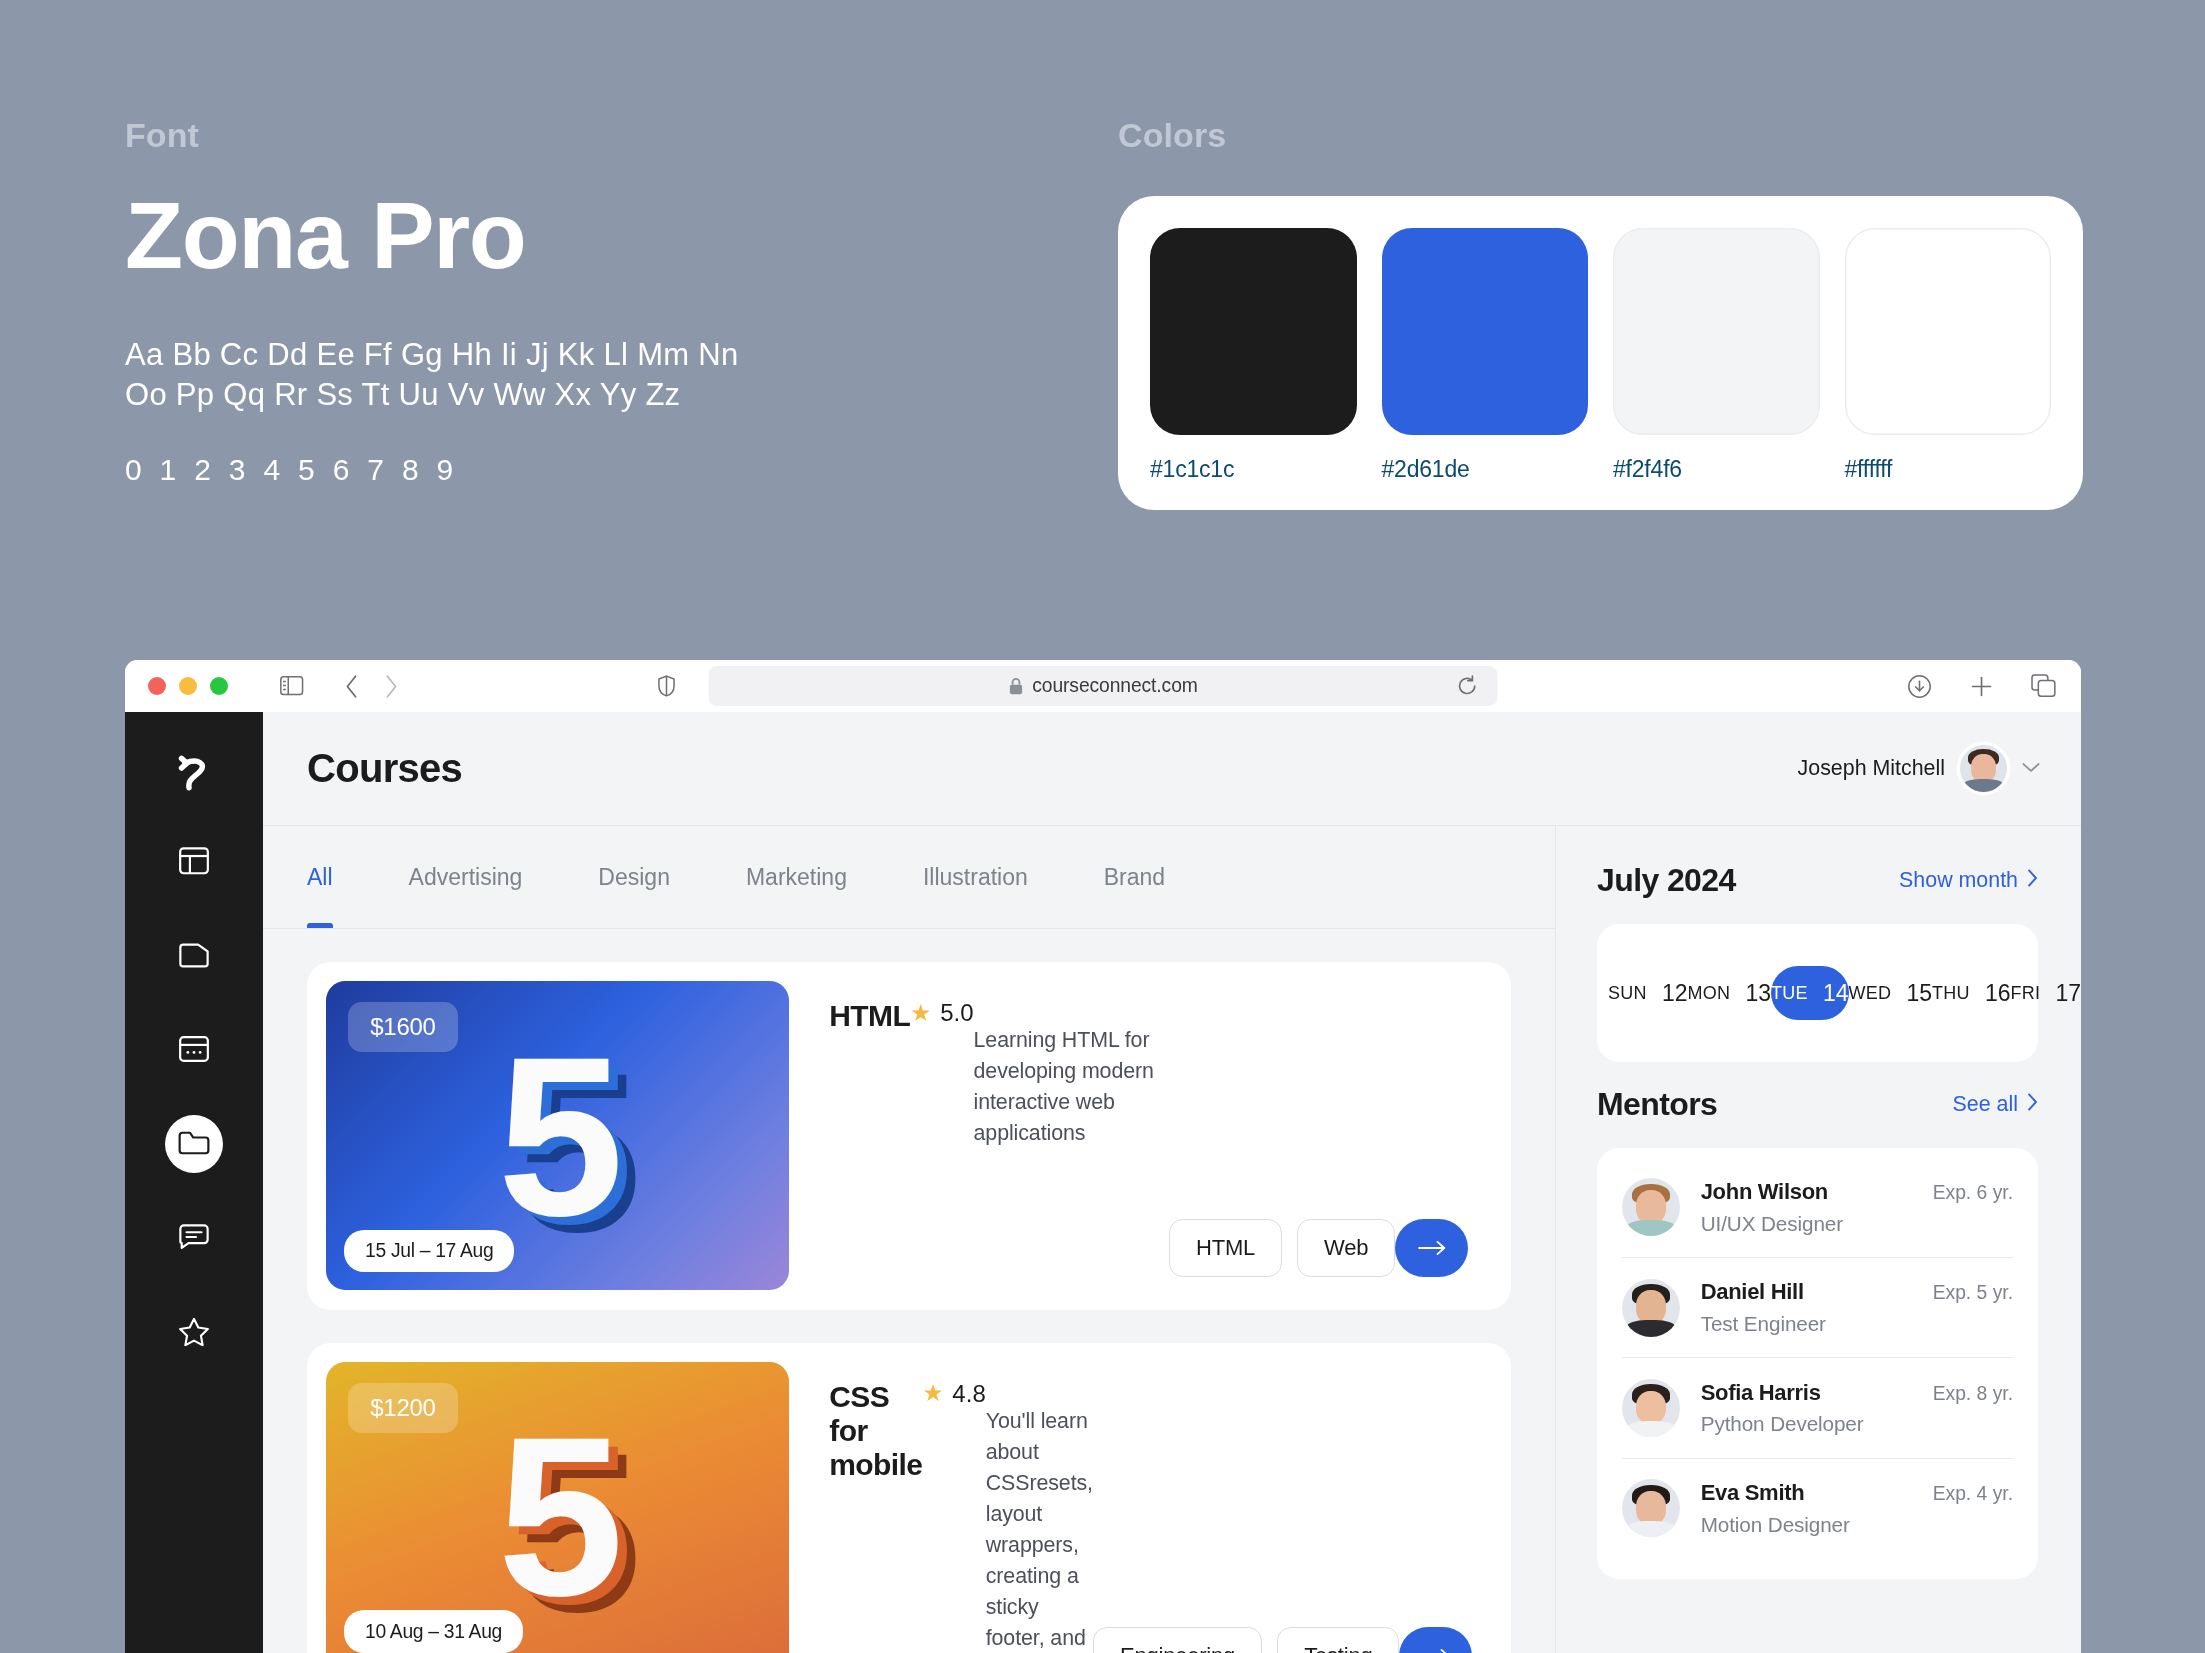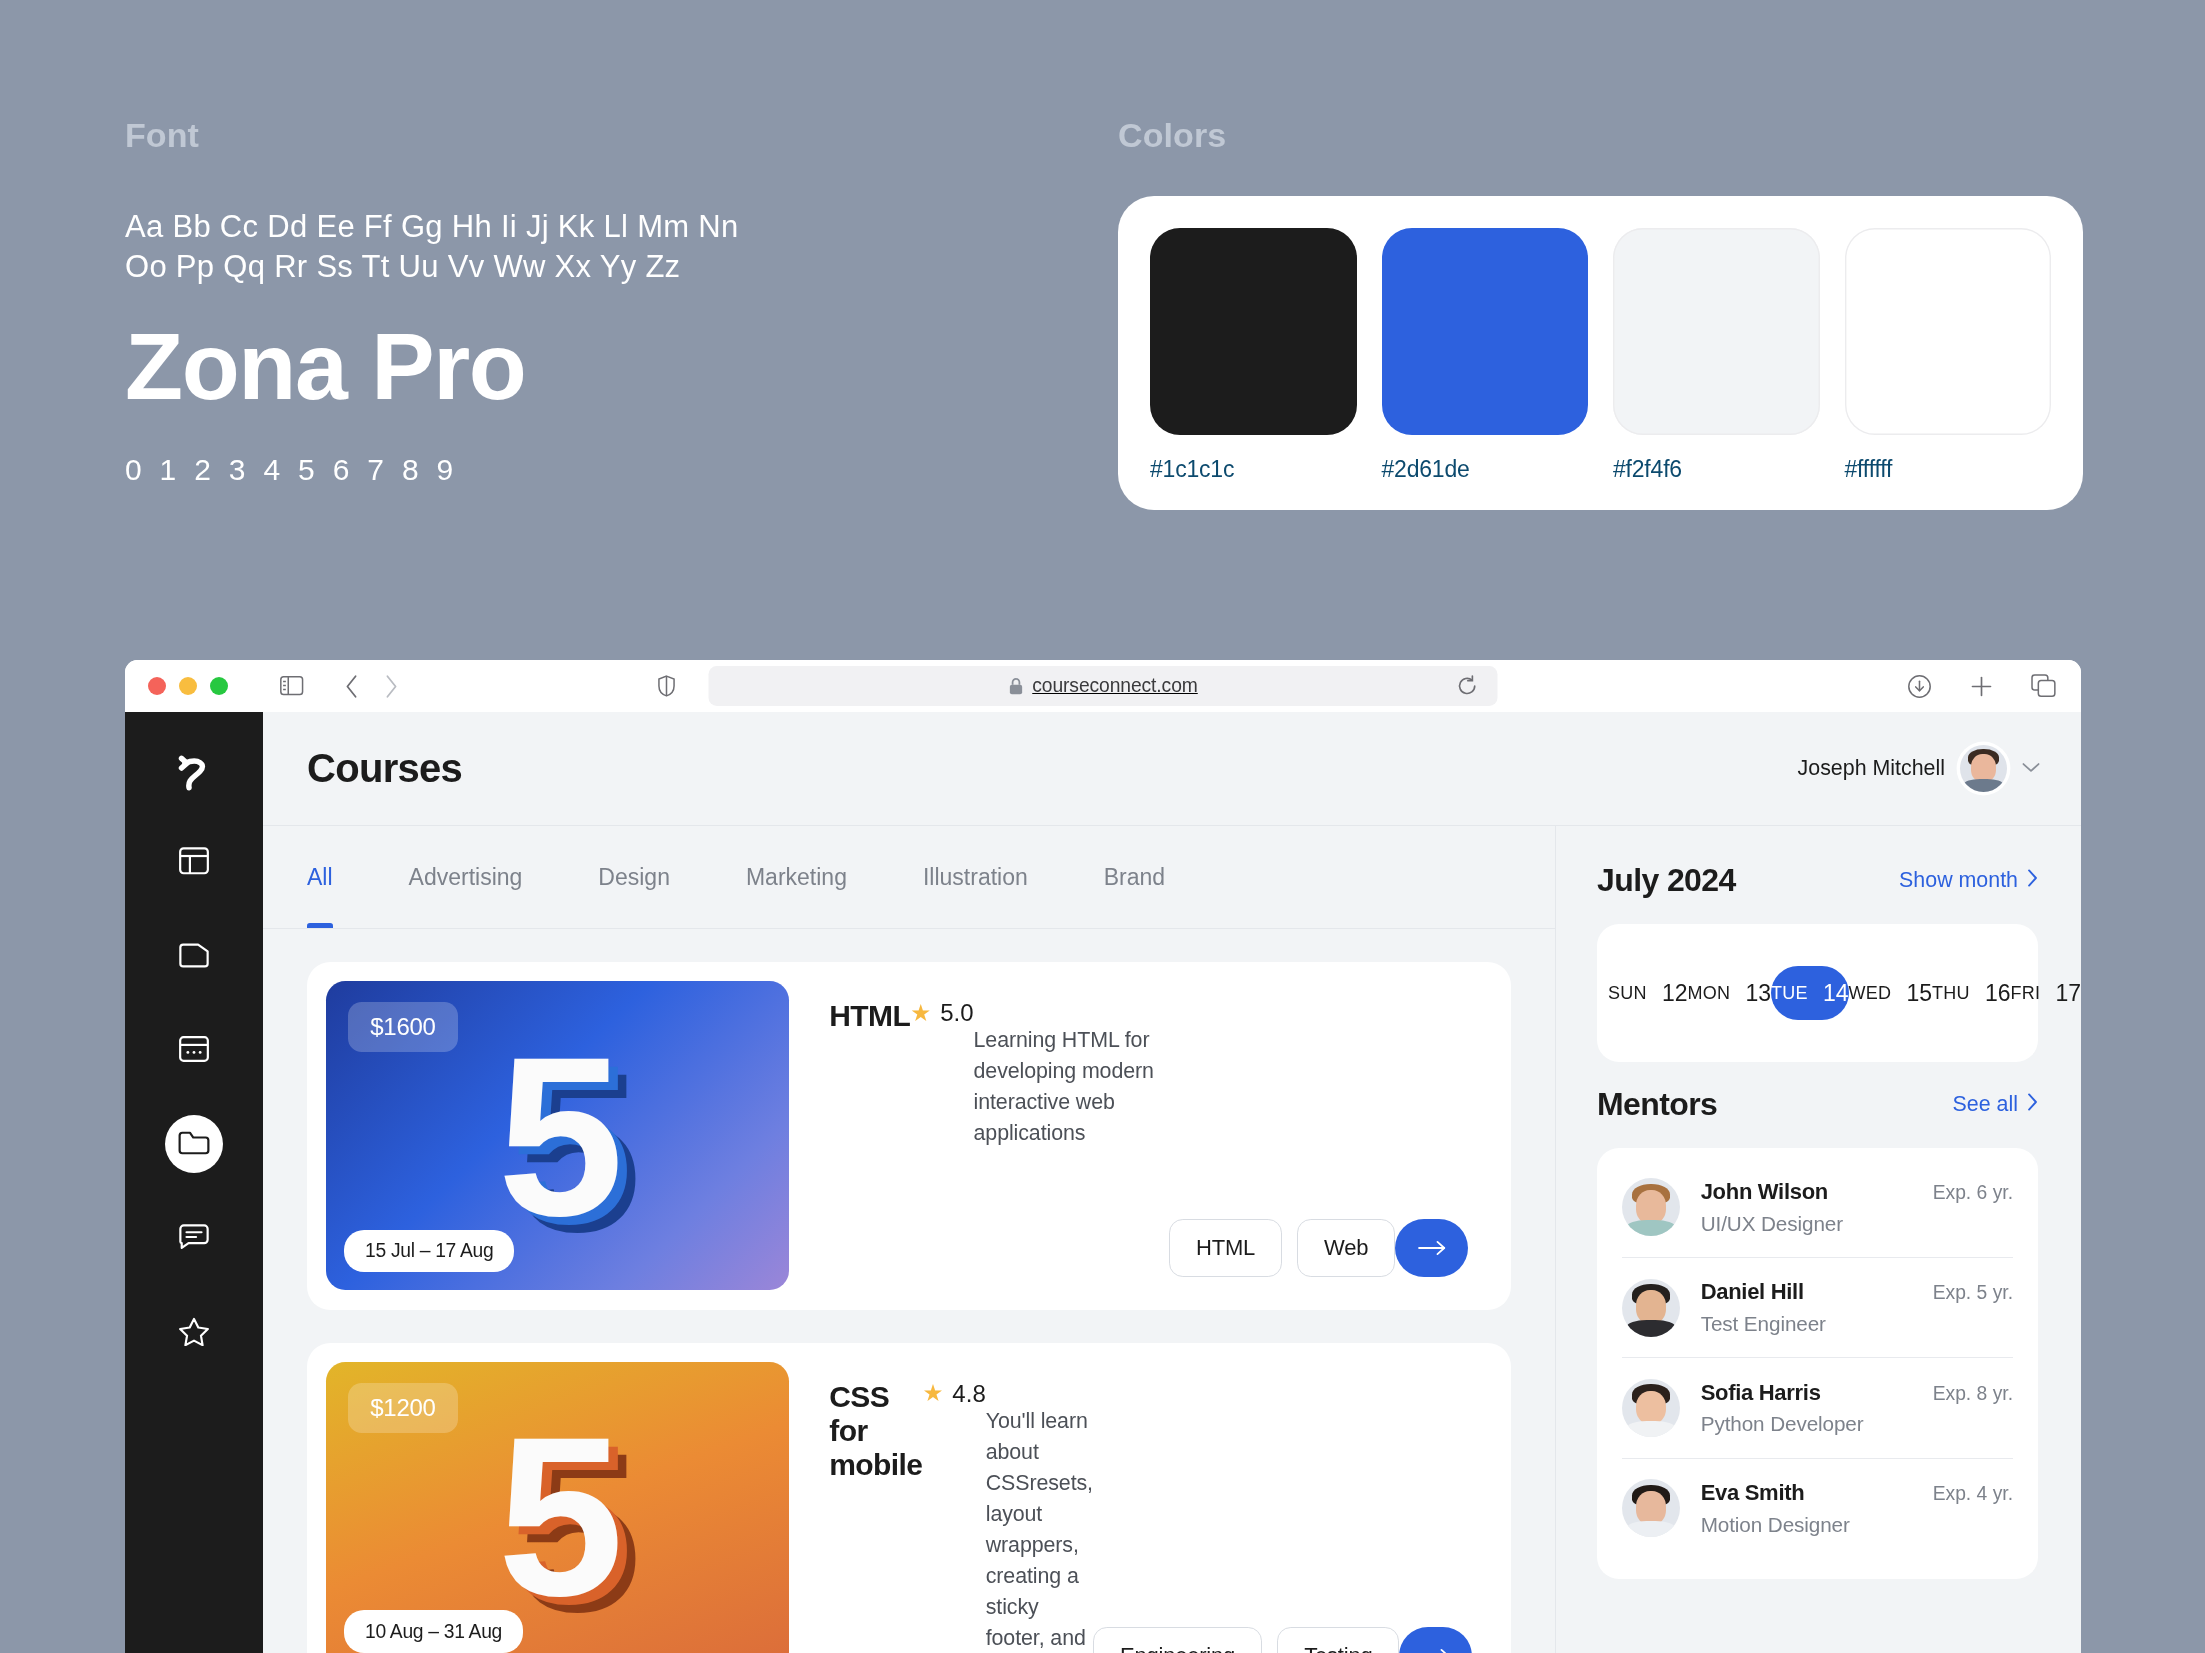--- a/index.html
+++ b/index.html
@@ -69,21 +69,21 @@
 
   .tb-icon { color: #6e6e73; display: flex; align-items: center; justify-content: center; }
   #sidebar-toggle { margin-left: 52px; }
   #nav-back { margin-left: 40px; }
   #nav-fwd { margin-left: 25px; }
 
   #urlbar-wrap {
     position: absolute; left: 50%; transform: translateX(-50%);
     width: 789px; height: 40px;
     background: #f1f1f3; border-radius: 8.3px;
-    display: flex; align-items: center; justify-content: center; text-decoration: underline;
+    display: flex; align-items: center; justify-content: center;
   }
   #shield-icon { position: absolute; left: -51px; color: #6e6e73; }
   #url-text {
     font-size: 19.3px; color: #3a3a3c; letter-spacing: -0.1px;
   }
   #lock-icon { margin-right: 9px; display: inline-flex; vertical-align: middle; }
   #reload-icon { position: absolute; right: 19.3px; color: #6e6e73; }
   #tb-right {
     position: absolute; right: 25px; display: flex; align-items: center; gap: 37px;
   }
@@ -250,25 +250,25 @@
   .face { position: absolute; inset: 0; }
   .face .skin { position: absolute; left: 24%; top: 20%; width: 52%; height: 58%; border-radius: 46% 46% 44% 44%; }
   .face .hair { position: absolute; left: 18%; top: 9%; width: 64%; height: 36%; border-radius: 50% 50% 32% 32%; }
   .face .body { position: absolute; left: 8%; bottom: 0; width: 84%; height: 28%; border-radius: 40% 40% 0 0; }
 </style>
 </head>
 <body>
 
 <div id="font-section">
   <div class="guide-label">Font</div>
+  <div id="font-name">Zona Pro</div>
   <div id="alpha-block">
     <div class="alpha-line">Aa Bb Cc Dd Ee Ff Gg Hh Ii Jj Kk Ll Mm Nn</div>
     <div class="alpha-line">Oo Pp Qq Rr Ss Tt Uu Vv Ww Xx Yy Zz</div>
   </div>
-  <div id="font-name">Zona Pro</div>
   <div id="digits">0 1 2 3 4 5 6 7 8 9</div>
 </div>
 
 <div id="colors-section">
   <div class="guide-label">Colors</div>
   <div id="swatch-card">
       <div class="swatch-col">
         <div class="swatch-chip" style="background: rgb(28, 28, 28);"></div>
         <div class="swatch-hex">#1c1c1c</div>
       </div>

